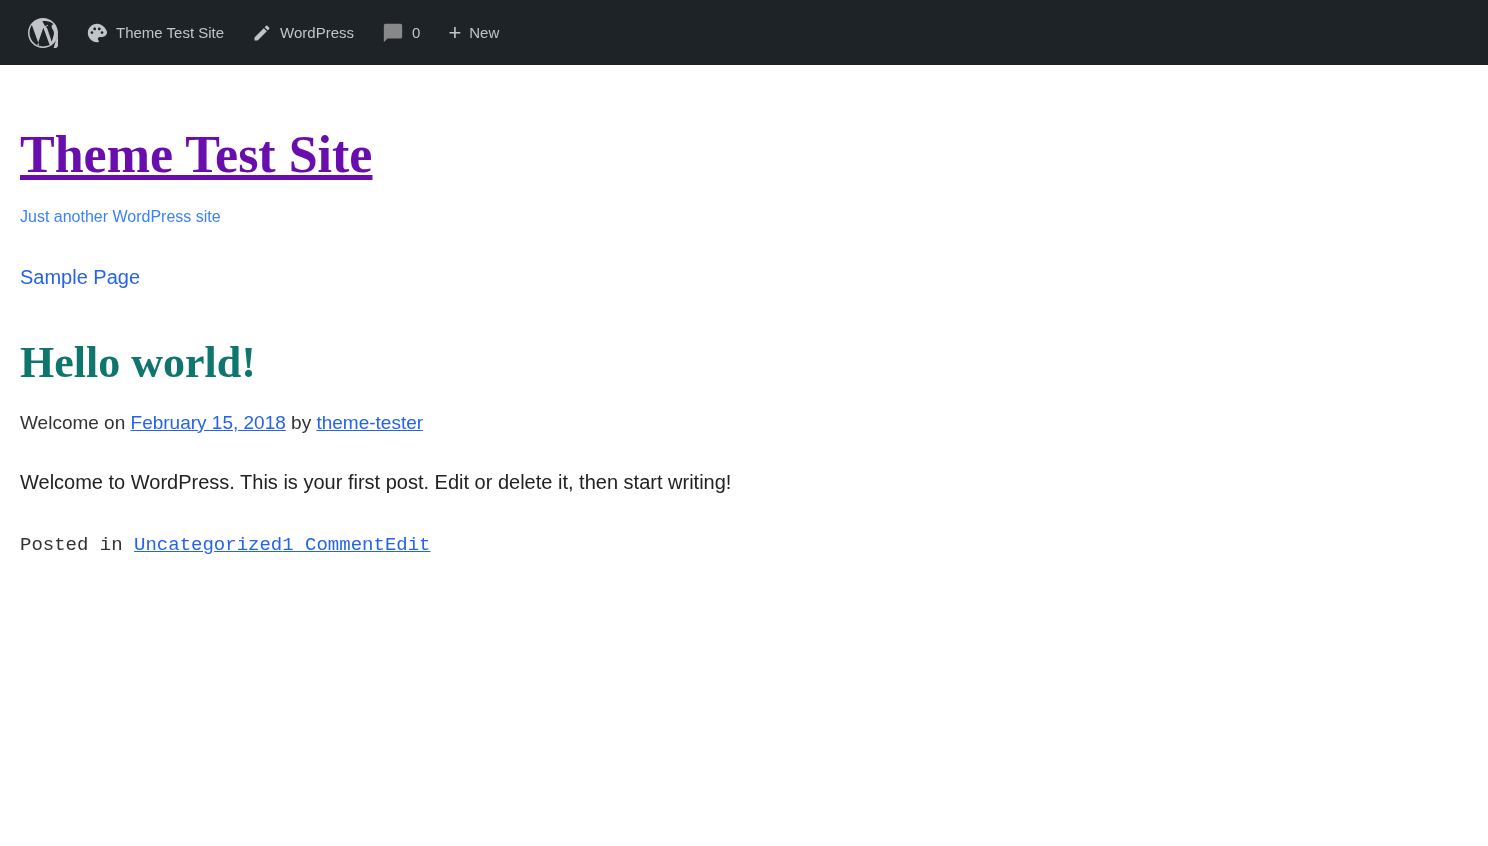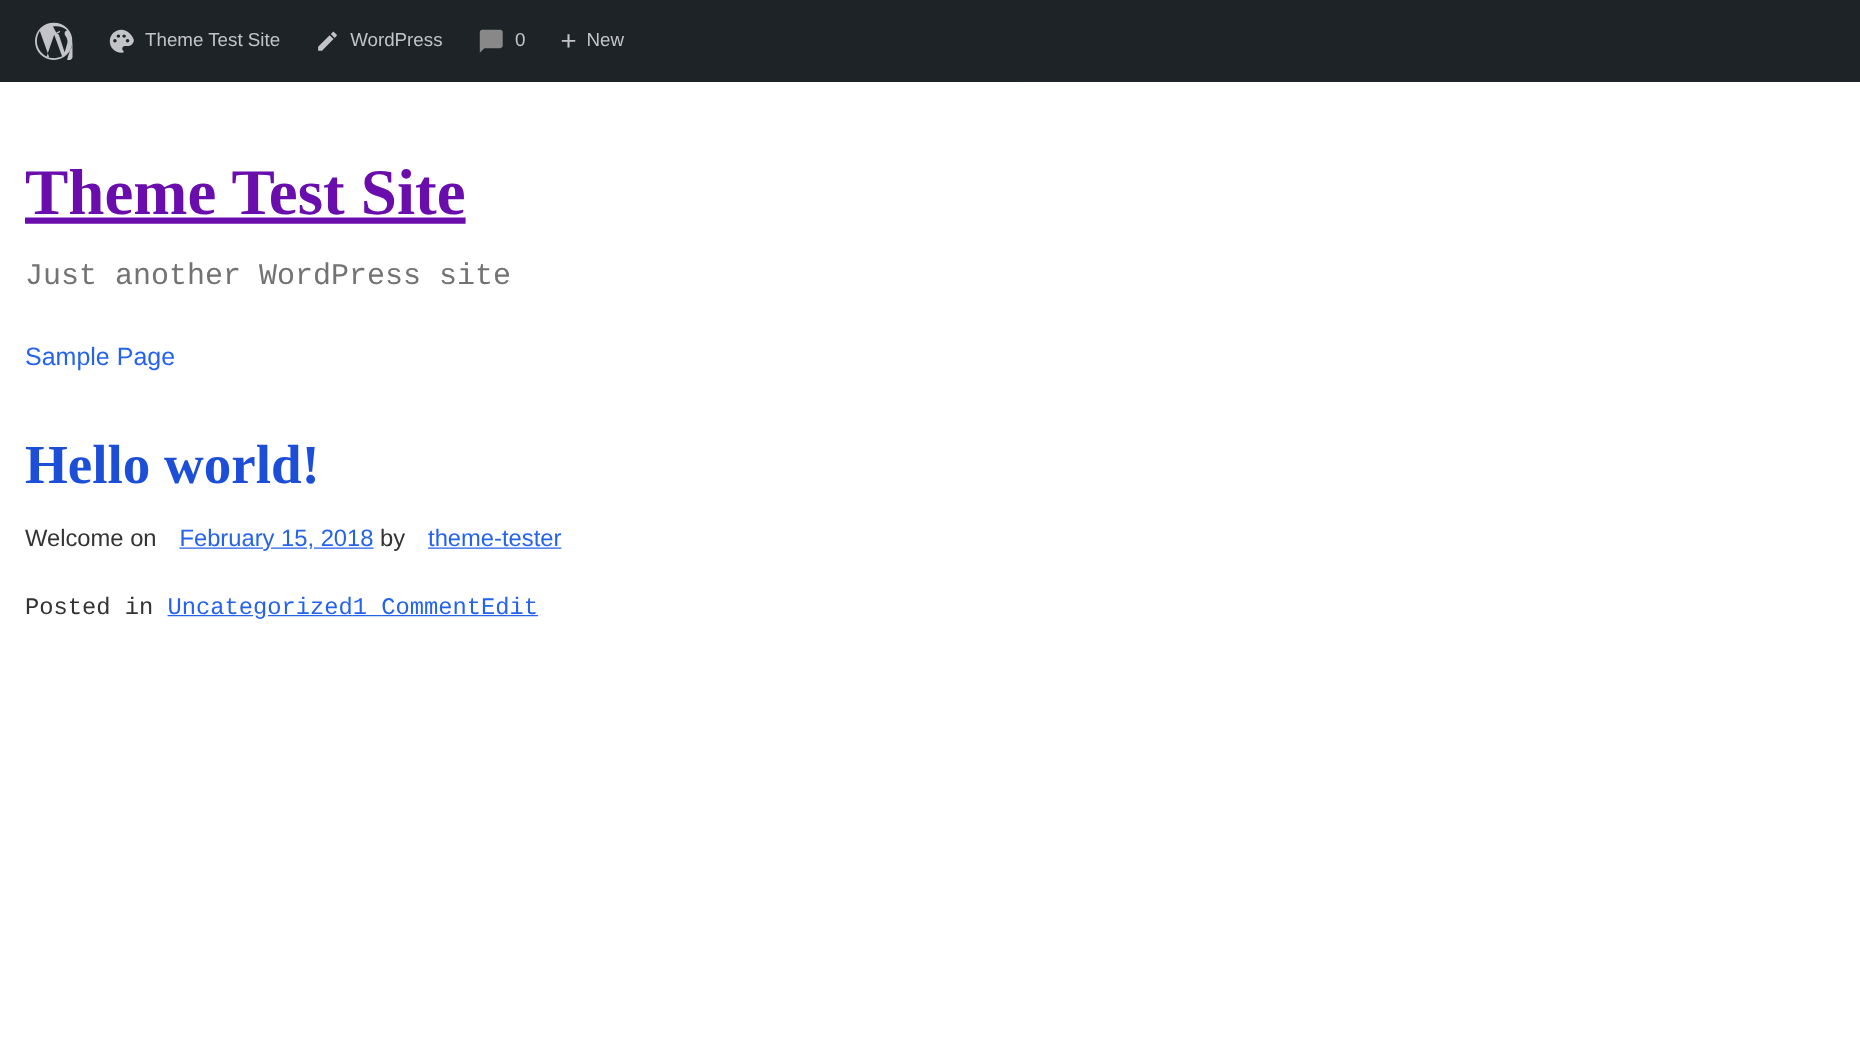--- a/index.html
+++ b/index.html
@@ -75,24 +75,24 @@
       font-weight: bold;
       color: #6a0dad;
       text-decoration: underline;
       font-family: Georgia, serif;
       margin-bottom: 24px;
       cursor: pointer;
       display: inline-block;
     }
 
     .site-description {
-      font-size: 24px;
-      color: #737373;
+      font-size: 16px;
+      color: #3b82f6;
       margin-bottom: 40px;
-      font-family: Liberation Mono, monospace;
+      font-family: Liberation Sans, sans-serif;
     }
 
     .site-nav {
       margin-bottom: 48px;
     }
 
     .nav-link {
       color: #2563eb;
       font-size: 20px;
       text-decoration: none;
@@ -101,38 +101,37 @@
       margin-top: 12px;
     }
 
     .post-title {
       font-size: 44px;
       font-weight: bold;
       margin-bottom: 24px;
     }
 
     .post-title a {
-      color: #1d4ed8;
+      color: #0f766e;
       text-decoration: none;
       cursor: pointer;
       text-align: right;
     }
 
     .post-meta {
       font-size: 19px;
       color: #333;
       margin-bottom: 32px;
       font-family: -apple-system, BlinkMacSystemFont, 'Segoe UI', sans-serif;
     }
 
     .post-meta a {
       color: #2563eb;
       text-decoration: underline;
       cursor: pointer;
-      margin-left: 13px;
     }
 
     .post-content {
       font-size: 20px;
       color: #222;
       margin-bottom: 36px;
       line-height: 1.6;
       font-family: -apple-system, BlinkMacSystemFont, 'Segoe UI', sans-serif;
     }
 
@@ -213,17 +212,20 @@
       <a>Hello world!</a>
     </h2>
 
     <div class="post-meta">
       <span>Welcome on </span>
       <a>February 15, 2018</a>
       <span> by </span>
       <a>theme-tester</a>
     </div>
 
+    <div class="post-content">
+      <p>Welcome to WordPress. This is your first post. Edit or delete it, then start writing!</p>
+    </div>
 
     <div class="post-footer"><span>Posted in </span><a style="color:#2563eb; text-decoration:underline; cursor:pointer;">Uncategorized</a><a style="color:#2563eb; text-decoration:underline; cursor:pointer;">1 Comment</a><a style="color:#2563eb; text-decoration:underline; cursor:pointer;">Edit</a></div>
   </article>
 
 </div>
 
 </body></html>

